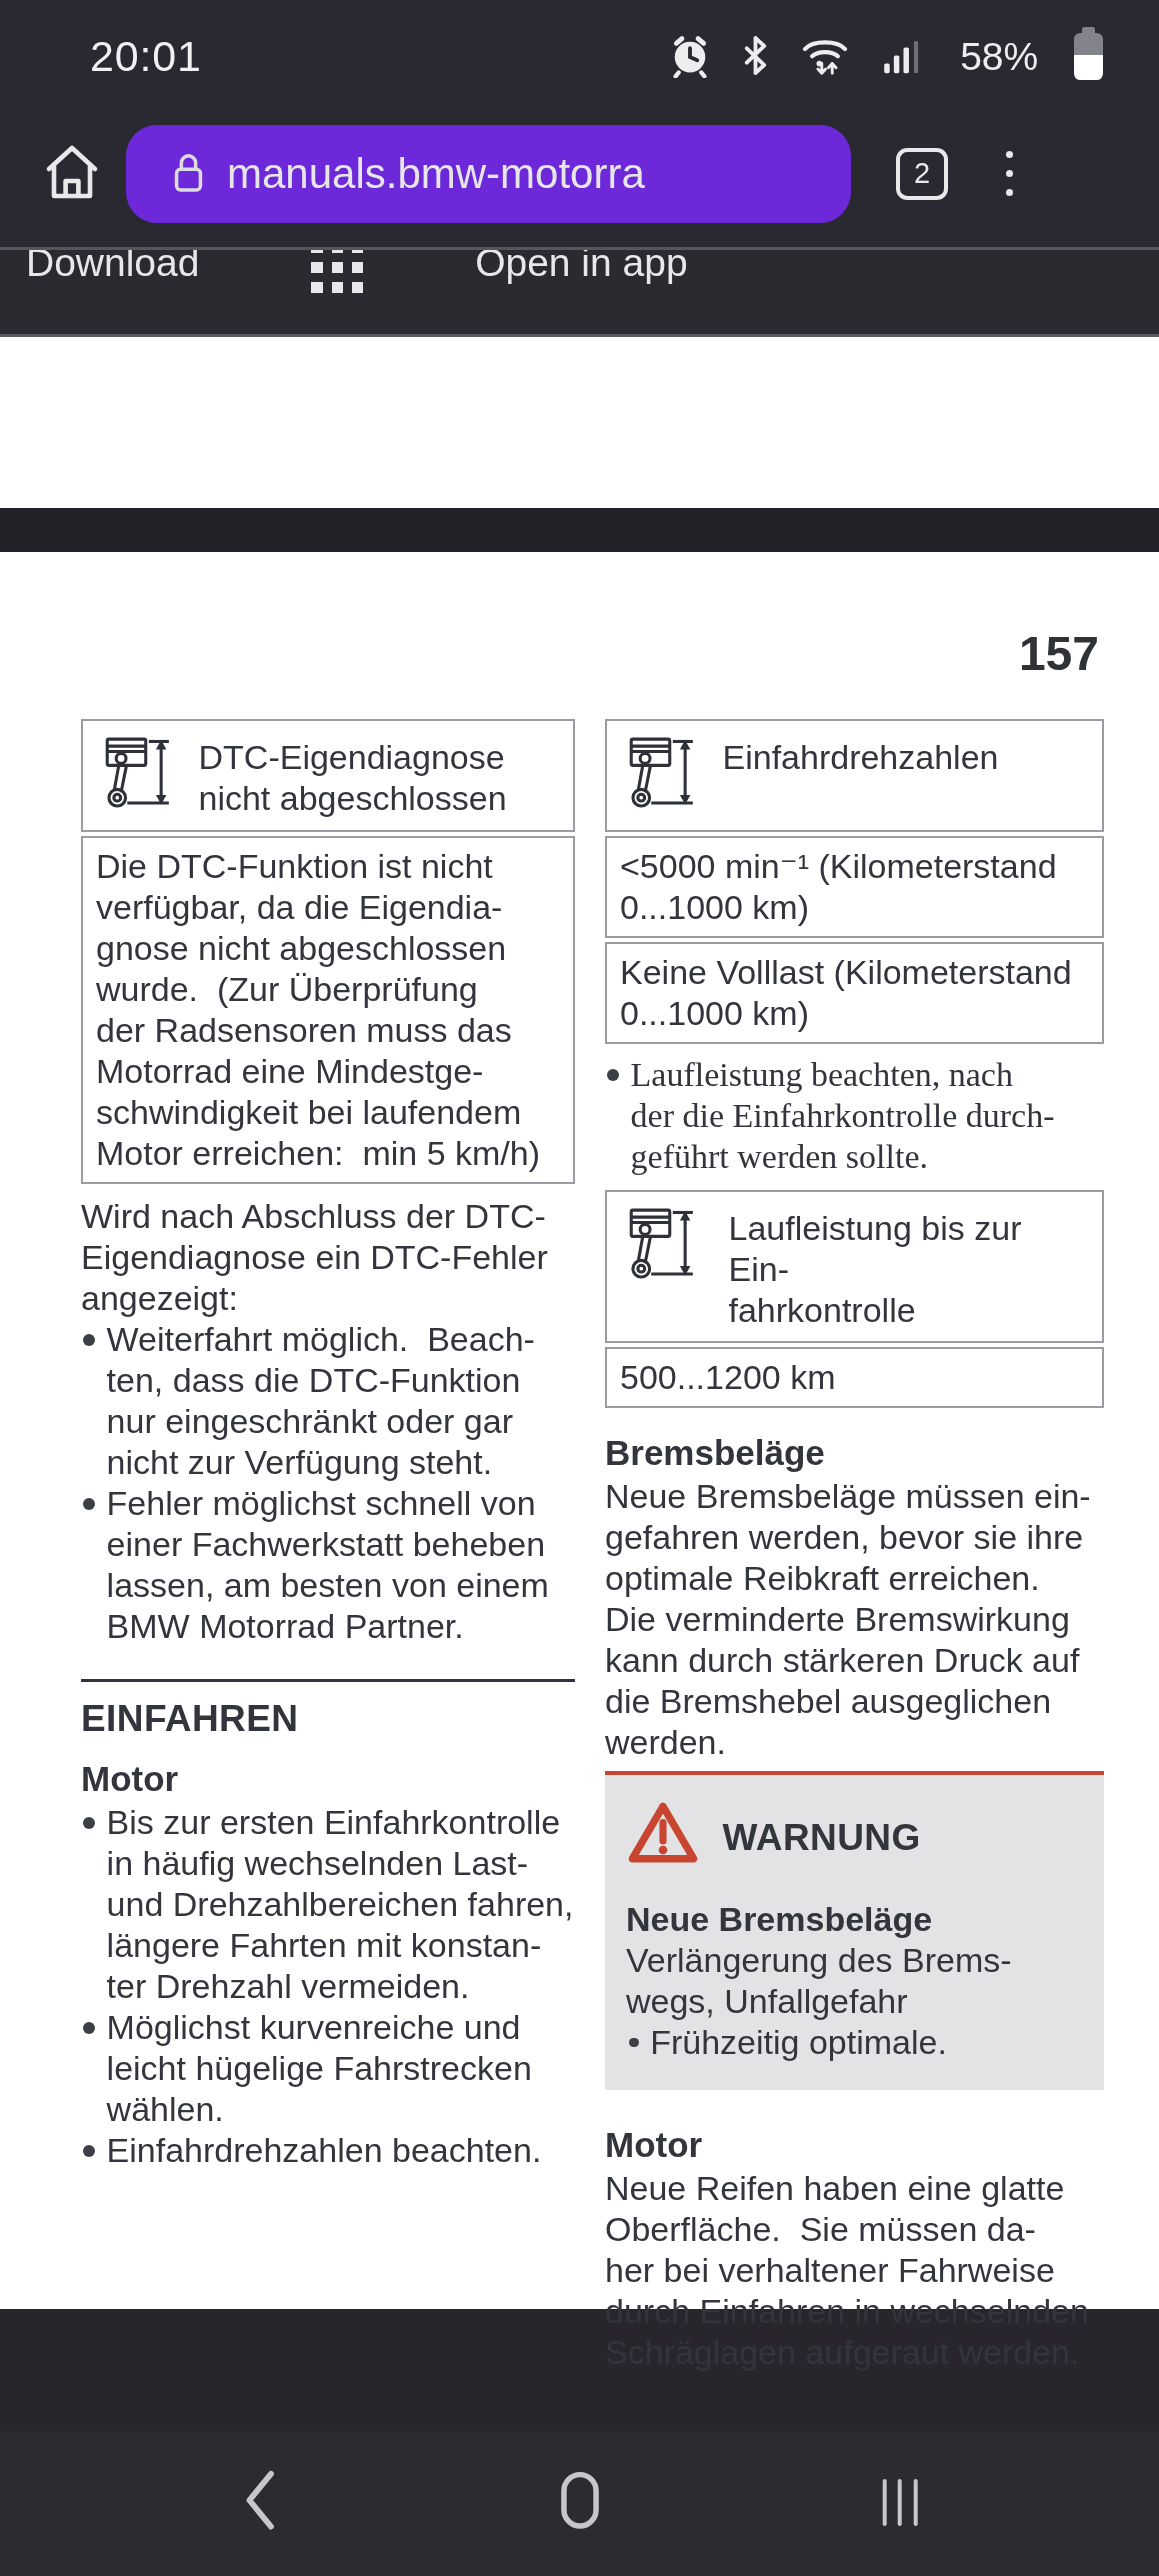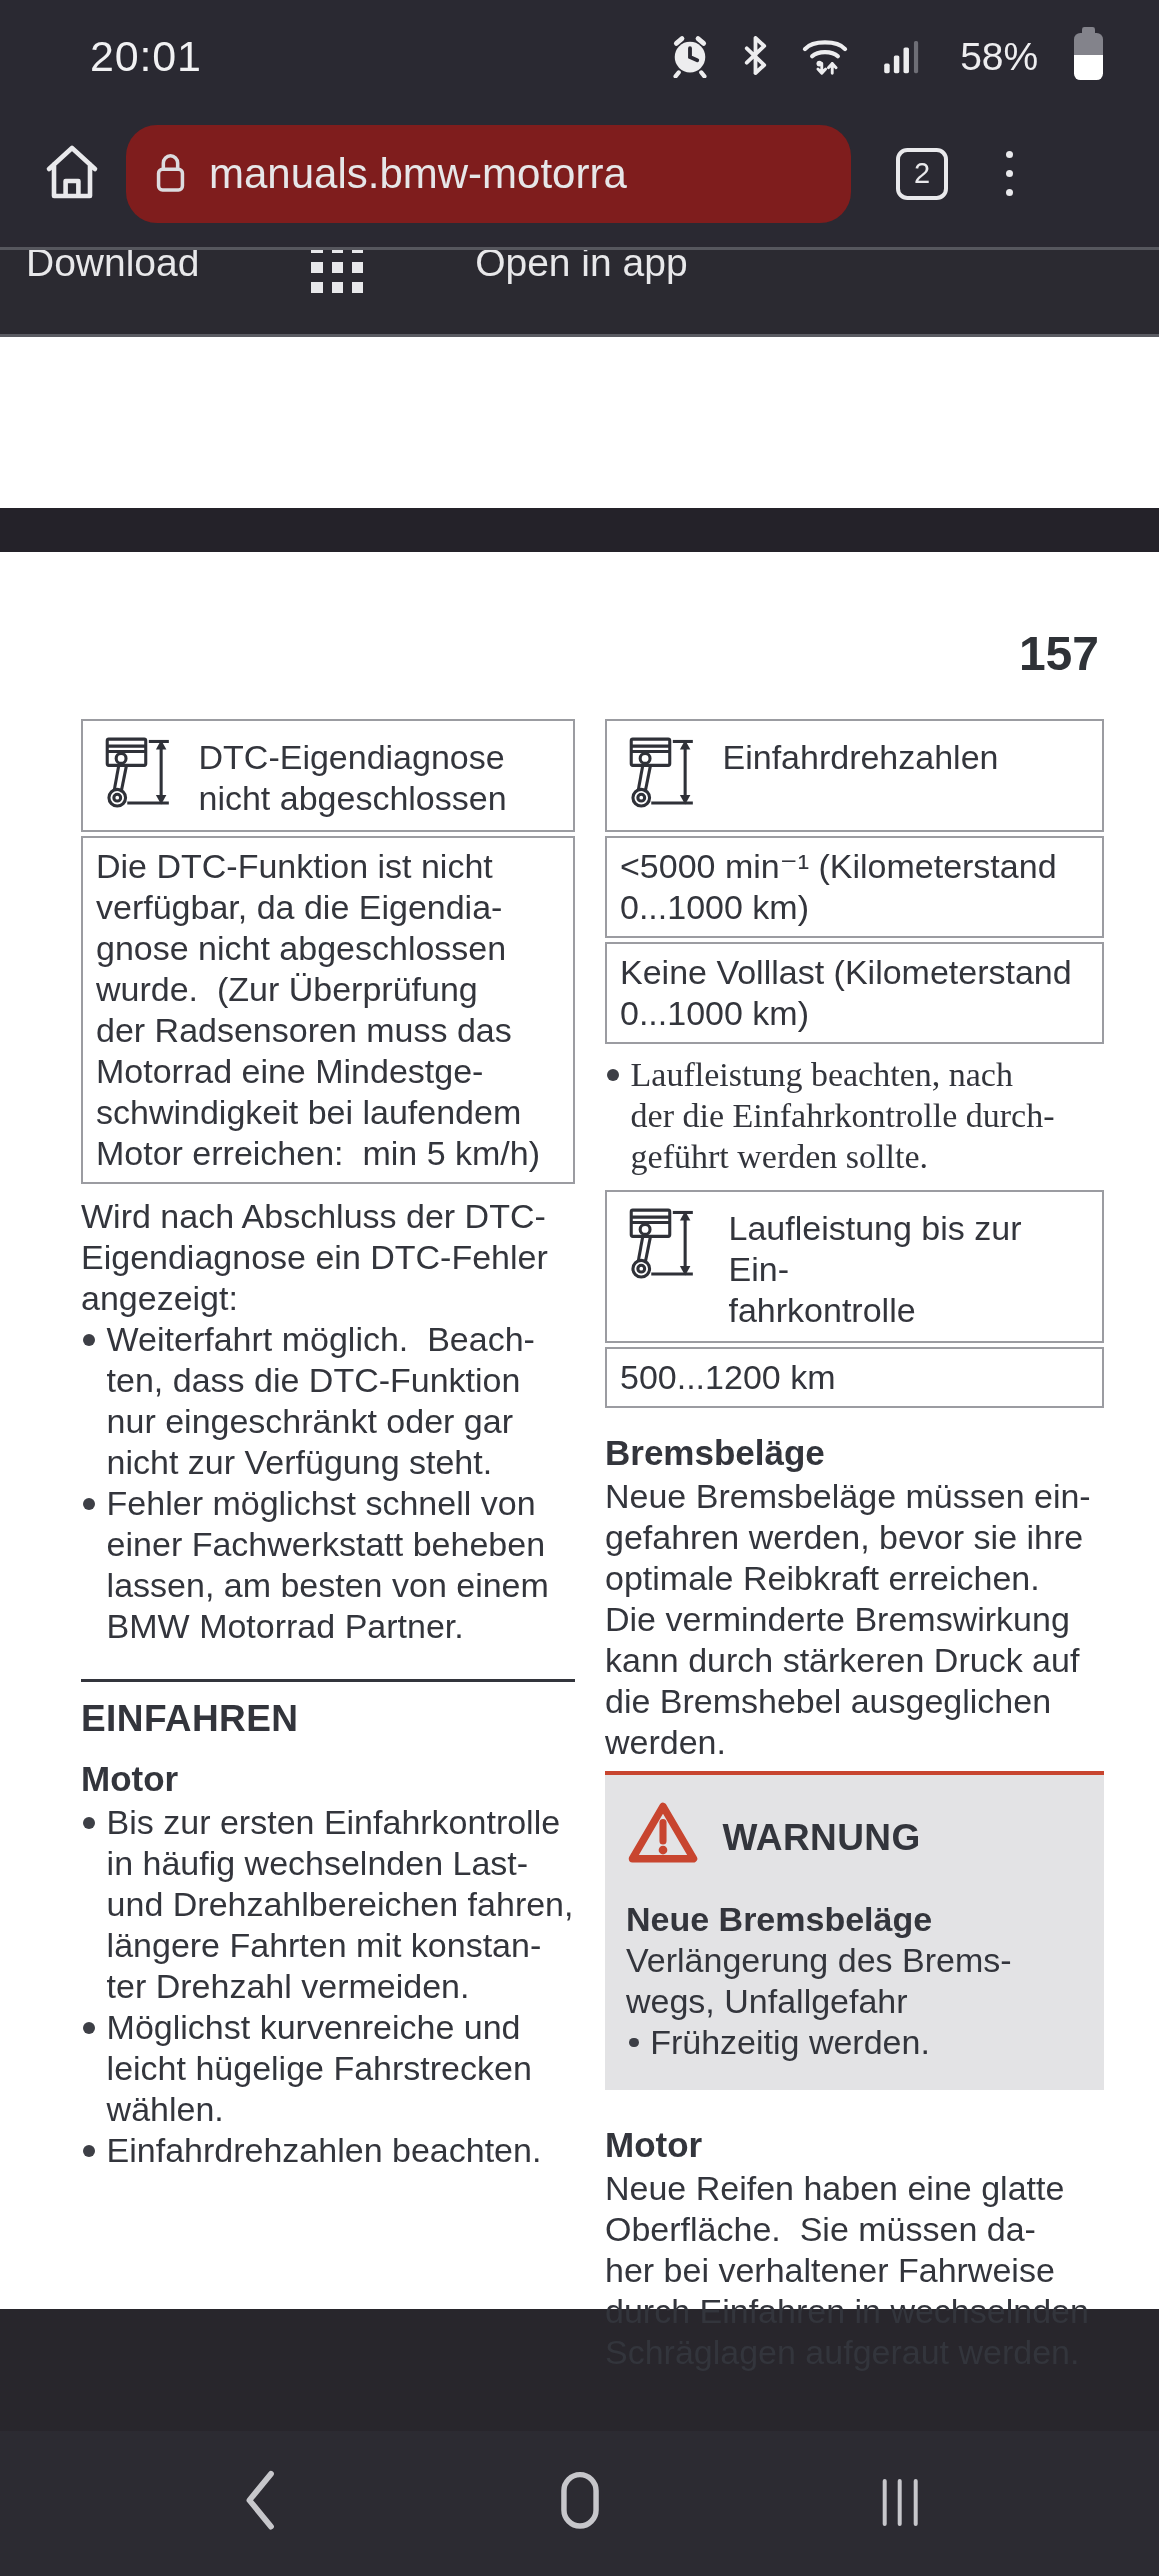--- a/index.html
+++ b/index.html
@@ -11,21 +11,21 @@
   
   .top-chrome{background:#2A2932;}
   .statusbar{height:113px;display:flex;align-items:center;justify-content:space-between;padding:0 56px 0 90px;box-sizing:border-box;}
   .sb-time{color:#F1F1F3;font-size:43px;letter-spacing:0.8px;}
   .sb-right{display:flex;align-items:center;gap:31px;}
   .sb-batt-pct{color:#EDEDEF;font-size:39px;margin-left:3.2px;}
   .battery{width:29px;height:47px;border-radius:6.4px;background:linear-gradient(180deg,#83838B 0 46%,#FFFFFF 46% 100%);position:relative;margin-left:4.8px;}
   .battery::before{content:"";position:absolute;top:-5.6px;left:8px;width:13px;height:5.6px;border-radius:2.4px 2.4px 0 0;background:#83838B;}
   .chrome-row{height:121px;display:flex;align-items:center;padding:0 34px 0 42px;box-sizing:border-box;gap:24px;}
   .home-btn{flex:none;}
-  .url-pill{flex:1;height:98px;background:#7f1d1d;border-radius:31px;display:flex;align-items:center;padding:0 27px;box-sizing:border-box;gap:21px;max-width:725px;}
+  .url-pill{flex:1;height:98px;background:#6d28d9;border-radius:31px;display:flex;align-items:center;padding:0 45px;box-sizing:border-box;gap:21px;max-width:725px;}
   .url-text{color:#E6E6E8;font-size:42px;white-space:nowrap;overflow:hidden;flex:1;
     -webkit-mask-image:linear-gradient(90deg,#000 72%,transparent 98%);
     mask-image:linear-gradient(90deg,#000 72%,transparent 98%);}
   .tab-btn{width:52px;height:52px;border:4px solid #E9E9EC;border-radius:11.3px;color:#E9E9EC;
     font-size:29px;display:flex;align-items:center;justify-content:center;flex:none;margin-left:21px;background:transparent;}
   .menu-btn{display:flex;flex-direction:column;gap:12px;padding:8px 11.3px;margin-left:22.5px;background:transparent;border:none;}
   .menu-btn i{width:7.2px;height:7.2px;border-radius:50%;background:#E9E9EC;}
   .chrome-spacer{height:13px;}
   
   .pdfbar{height:84px;background:#2B2A31;border-top:3.2px solid #56575E;border-bottom:3.2px solid #5A5B62;overflow:hidden;}
@@ -322,21 +322,21 @@
             <circle cx="23" cy="31.6" r="2.7" fill="#C8452F"></circle>
           </svg>
         </span>
         <span class="warn-label">WARNUNG</span>
       </div>
       <div class="warn-title">Neue Bremsbeläge</div>
       <div class="pre">Verlängerung des Brems-
 wegs, Unfallgefahr</div>
       <div class="warn-bullet">
         <span class="dot"></span>
-        <span class="pre">Frühzeitig werden.</span>
+        <span class="pre">Frühzeitig optimale.</span>
       </div>
     </div>
 
     <div class="h-para" style="margin-top:34px;">Motor</div>
     <div class="pre" style="margin-top:3.2px;">Neue Reifen haben eine glatte
 Oberfläche.  Sie müssen da-
 her bei verhaltener Fahrweise
 durch Einfahren in wechselnden
 Schräglagen aufgeraut werden.</div>
   </div>

